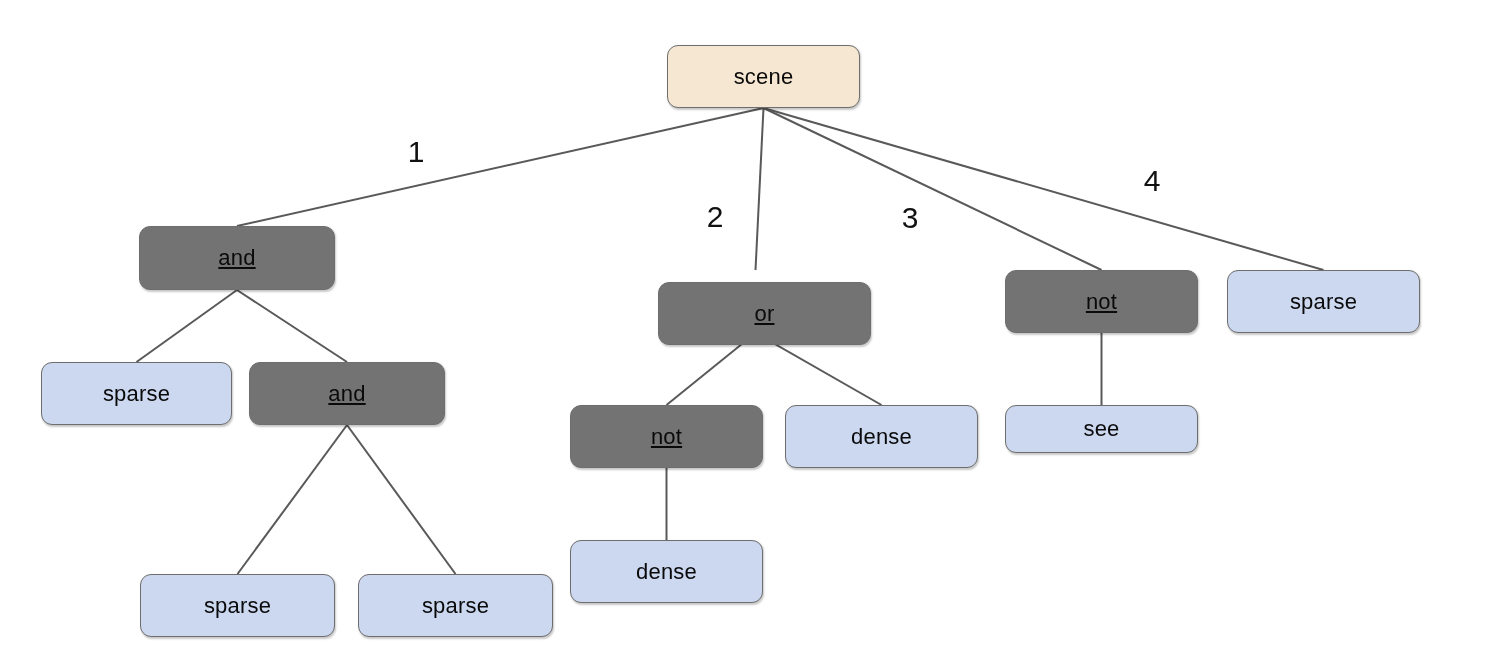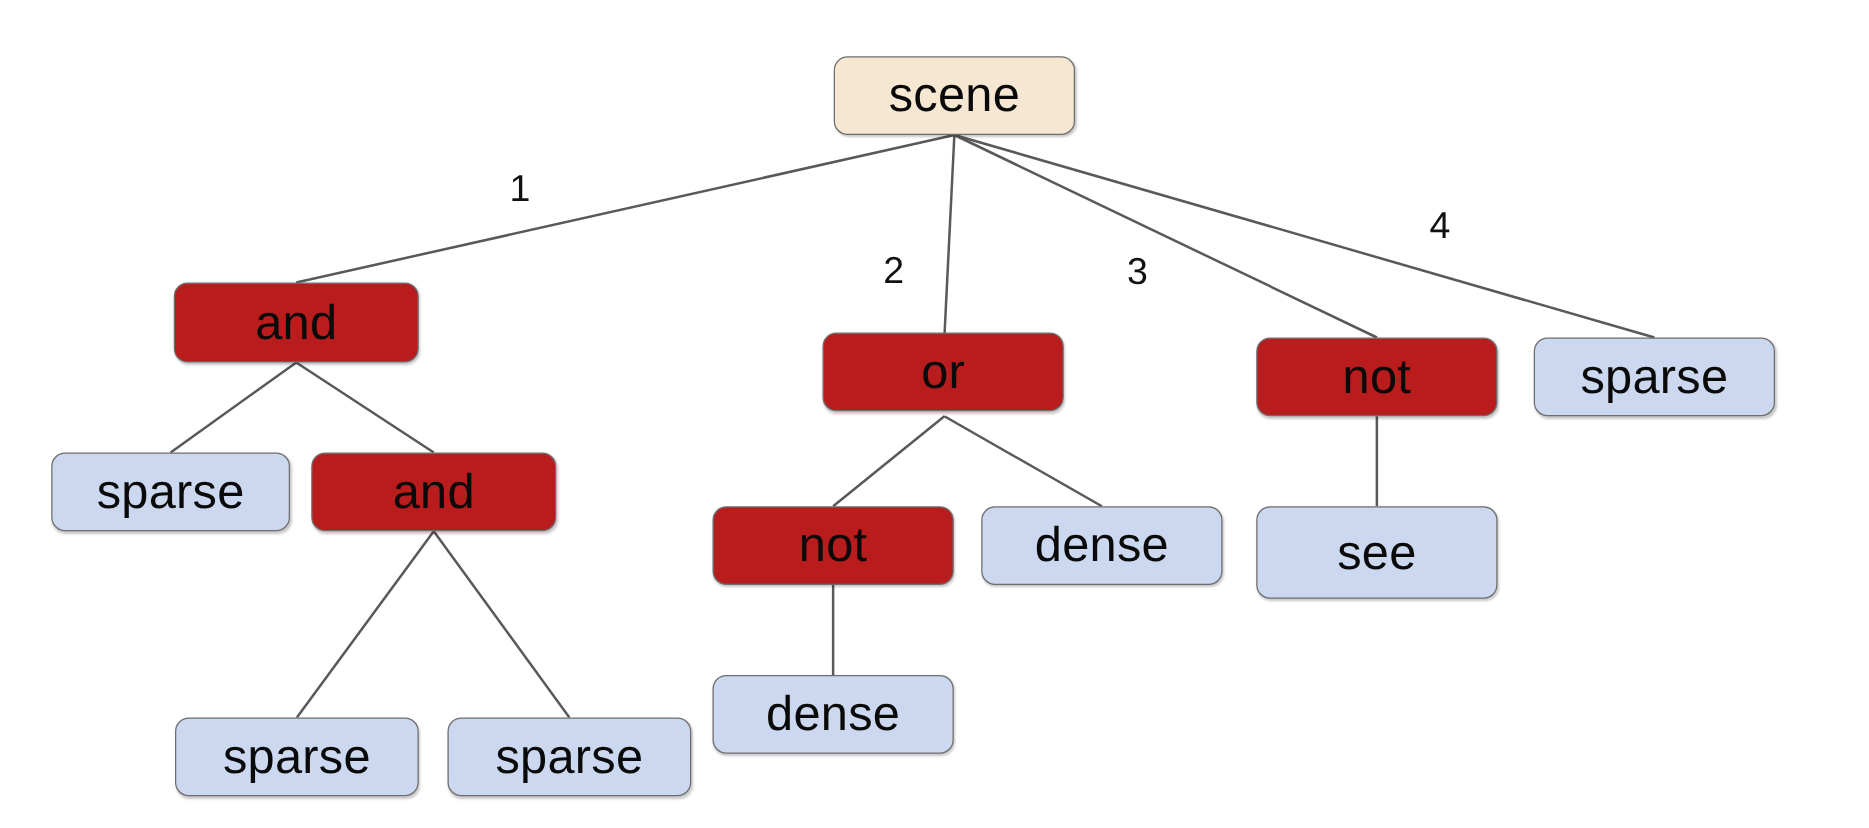--- a/index.html
+++ b/index.html
@@ -26,28 +26,28 @@
     pointer-events: none;
   }
   .node {
     position: absolute;
     box-sizing: border-box;
     border: 1.6px solid #6e6e6e;
     border-radius: 11px;
     display: flex;
     align-items: center;
     justify-content: center;
-    font-size: 39px;
+    font-size: 22px;
     color: #0a0a0a;
     letter-spacing: 0.2px;
     box-shadow: 1px 1.5px 2px rgba(0,0,0,0.22);
     user-select: none;
   }
   .node.root  { background: #f6e7d2; }
-  .node.op    { background: #b91c1c; }
+  .node.op    { background: #737373; text-decoration: underline; }
   .node.term  { background: #ccd8f0; }
   .node-label {
     line-height: 1;
     white-space: nowrap;
   }
   .edge-label {
     position: absolute;
     font-size: 30px;
     color: #111111;
     transform: translate(-50%, -50%);
@@ -72,42 +72,42 @@
       <line x1="666.5" y1="468" x2="666.5" y2="540" stroke="#595959" stroke-width="2"></line>
       <line x1="1101.5" y1="333" x2="1101.5" y2="405" stroke="#595959" stroke-width="2"></line>
     </svg>
   <div id="node-layer">
       <div class="node root" style="left: 667px; top: 45px; width: 193px; height: 63px;">
         <span class="node-label">scene</span>
       </div>
       <div class="node op" style="left: 139px; top: 226px; width: 196px; height: 64px;">
         <span class="node-label">and</span>
       </div>
-      <div class="node op" style="left: 658px; top: 266px; width: 193px; height: 63px;">
+      <div class="node op" style="left: 658px; top: 282px; width: 213px; height: 63px;">
         <span class="node-label">or</span>
       </div>
       <div class="node op" style="left: 1005px; top: 270px; width: 193px; height: 63px;">
         <span class="node-label">not</span>
       </div>
       <div class="node term" style="left: 1227px; top: 270px; width: 193px; height: 63px;">
         <span class="node-label">sparse</span>
       </div>
       <div class="node term" style="left: 41px; top: 362px; width: 191px; height: 63px;">
         <span class="node-label">sparse</span>
       </div>
       <div class="node op" style="left: 249px; top: 362px; width: 196px; height: 63px;">
         <span class="node-label">and</span>
       </div>
       <div class="node op" style="left: 570px; top: 405px; width: 193px; height: 63px;">
         <span class="node-label">not</span>
       </div>
       <div class="node term" style="left: 785px; top: 405px; width: 193px; height: 63px;">
         <span class="node-label">dense</span>
       </div>
-      <div class="node term" style="left: 1005px; top: 405px; width: 193px; height: 74px;">
+      <div class="node term" style="left: 1005px; top: 405px; width: 193px; height: 48px;">
         <span class="node-label">see</span>
       </div>
       <div class="node term" style="left: 570px; top: 540px; width: 193px; height: 63px;">
         <span class="node-label">dense</span>
       </div>
       <div class="node term" style="left: 140px; top: 574px; width: 195px; height: 63px;">
         <span class="node-label">sparse</span>
       </div>
       <div class="node term" style="left: 358px; top: 574px; width: 195px; height: 63px;">
         <span class="node-label">sparse</span>

